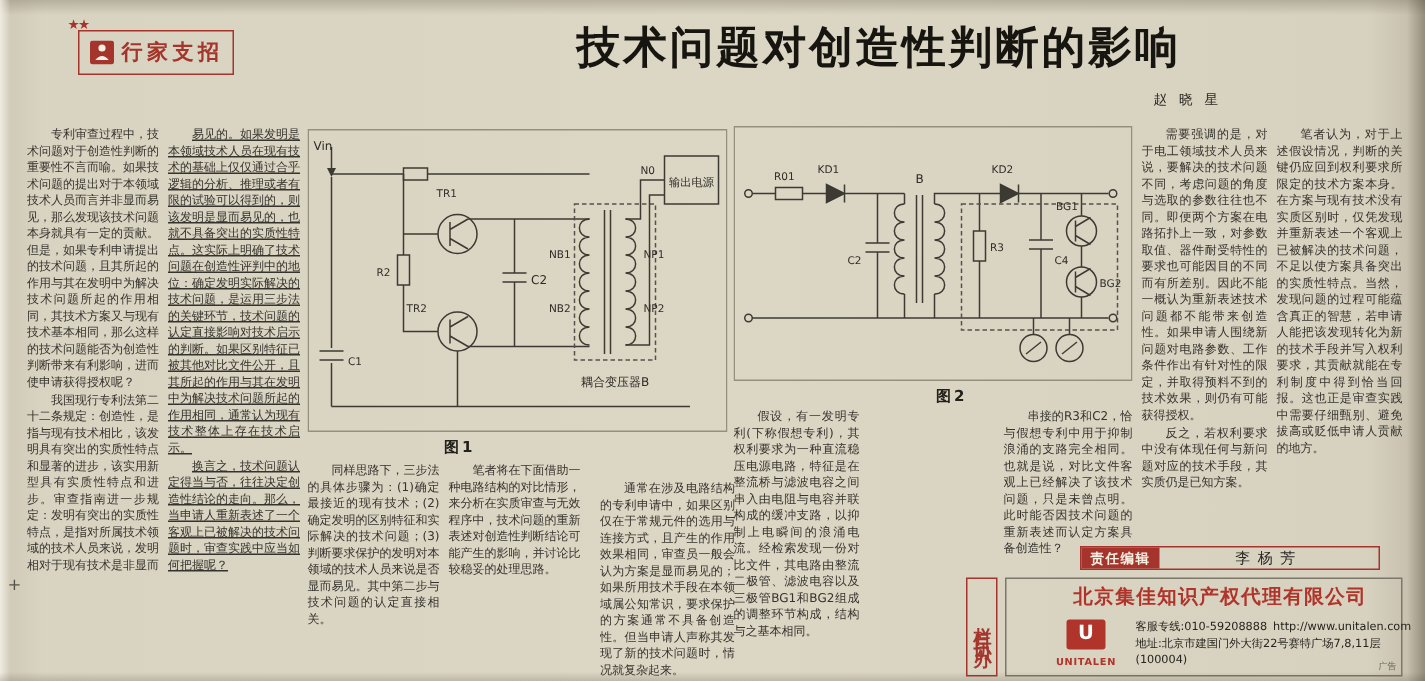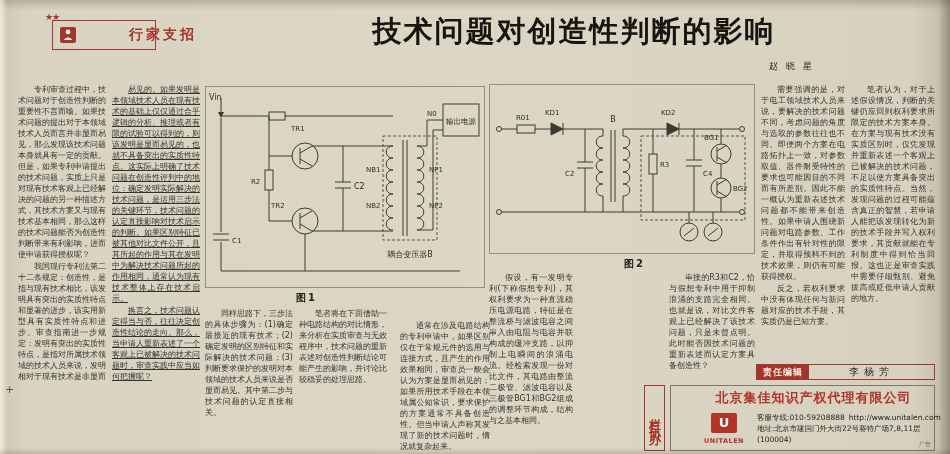--- a/index.html
+++ b/index.html
@@ -14,21 +14,21 @@
           background: linear-gradient(270deg, rgba(40,35,20,.30), rgba(40,35,20,0)); }
   .edge-left { position:absolute; top:0; bottom:0; left:0; width:7px;
           background: linear-gradient(90deg, rgba(250,248,240,.75), rgba(250,248,240,0)); }
   .edge-bottom { position:absolute; left:0; bottom:0; right:0; height:6px;
           background: linear-gradient(0deg, rgba(60,50,30,.18), rgba(60,50,30,0)); }
   .abs { position: absolute; }
   .title { font-weight: bold; font-size: 29px; letter-spacing: 2px; color: #17150f; text-align: center; white-space: nowrap; }
   .author { font-size: 9px; letter-spacing: 8px; color: #2c2a24; text-align: right; }
   .badge { border: 1px solid #a5352c; display: flex; align-items: center; gap: 5px; padding: 2px 7px; }
   .badge-stars { position: absolute; top: -9px; left: -8px; color: #a5352c; font-size: 9px; letter-spacing: -1px; }
-  .badge-text { color: #a5352c; font-weight: bold; font-size: 14px; letter-spacing: 3px; white-space: nowrap; margin-left: 48px; }
+  .badge-text { color: #a5352c; font-weight: bold; font-size: 14px; letter-spacing: 3px; white-space: nowrap; }
   .col { font-size: 8px; line-height: 11px; color: #35332d; text-align: justify; overflow: hidden; }
   .col p { text-indent: 2em; margin: 0 0 1px 0; }
   .fig-caption { font-size: 10px; font-weight: bold; color: #23211b; letter-spacing: 2px; }
   .editor { border: 1px solid #a5352c; display: flex; align-items: stretch; }
   .editor-label { background: #a5352c; color: #f6f0e3; font-size: 9px; font-weight: bold;
                   display: flex; align-items: center; padding: 0 6px; letter-spacing: 1px; white-space: nowrap; }
   .editor-name { flex: 1; display: flex; align-items: center; justify-content: center;
                  font-size: 10px; letter-spacing: 5px; color: #2a2822; }
   .sponsor { border: 1px solid #a5352c; color: #a5352c; font-weight: bold; font-size: 12px;
              writing-mode: vertical-rl; text-orientation: upright; display: flex;
@@ -57,25 +57,25 @@
     <span style="display:inline-flex;">
       <svg width="16" height="16" viewBox="0 0 16 16">
         <rect x="0" y="0" width="16" height="16" rx="2" fill="#a5352c"></rect>
         <circle cx="8" cy="5" r="2.4" fill="#f5efe2"></circle>
         <path d="M3.5,13 Q8,7.5 12.5,13 Z" fill="#f5efe2"></path>
       </svg>
     </span>
     <span class="badge-text">行家支招</span>
   </div>
 
-  <div class="abs title" style="left:324px; top:12px; width:500px;text-align:center;">技术问题对创造性判断的影响</div>
+  <div class="abs title" style="left:336px; top:12px; width:500px;text-align:center;">技术问题对创造性判断的影响</div>
   <div class="abs author" style="left:320px; top:60px; width:500px;">赵晓星</div>
 
   <div class="abs col" style="left:18px; top:84px; width:88px; height:366px;">
-    <p>专利审查过程中，技术问题对于创造性判断的重要性不言而喻。如果技术问题的提出对于本领域技术人员而言并非显而易见，那么发现该技术问题本身就具有一定的贡献。但是，如果专利申请提出的技术问题，实质上只是对现有技术客观上已经解决的问题的另一种描述方式，其技术方案又与现有技术基本相同，那么这样的技术问题能否为创造性判断带来有利影响，进而使申请获得授权呢？</p>
+    <p>专利审查过程中，技术问题对于创造性判断的重要性不言而喻。如果技术问题的提出对于本领域技术人员而言并非显而易见，那么发现该技术问题本身就具有一定的贡献。但是，如果专利申请提出的技术问题，且其所起的作用与其在发明中为解决技术问题所起的作用相同，其技术方案又与现有技术基本相同，那么这样的技术问题能否为创造性判断带来有利影响，进而使申请获得授权呢？</p>
     <p>我国现行专利法第二十二条规定：创造性，是指与现有技术相比，该发明具有突出的实质性特点和显著的进步，该实用新型具有实质性特点和进步。审查指南进一步规定：发明有突出的实质性特点，是指对所属技术领域的技术人员来说，发明相对于现有技术是非显而</p>
   </div>
   <div class="abs col" style="left:112px; top:84px; width:88px; height:366px;text-decoration:underline;">
     <p>易见的。如果发明是本领域技术人员在现有技术的基础上仅仅通过合乎逻辑的分析、推理或者有限的试验可以得到的，则该发明是显而易见的，也就不具备突出的实质性特点。这实际上明确了技术问题在创造性评判中的地位：确定发明实际解决的技术问题，是运用三步法的关键环节，技术问题的认定直接影响对技术启示的判断。如果区别特征已被其他对比文件公开，且其所起的作用与其在发明中为解决技术问题所起的作用相同，通常认为现有技术整体上存在技术启示。</p>
     <p>换言之，技术问题认定得当与否，往往决定创造性结论的走向。那么，当申请人重新表述了一个客观上已被解决的技术问题时，审查实践中应当如何把握呢？</p>
   </div>
 
   <div class="abs" style="left:205px; top:86px; width:280px; height:202px;">
     <svg width="280" height="202" viewBox="0 0 280 202">
       <g stroke="#3c3a33" fill="none" stroke-width="1">
@@ -187,21 +187,21 @@
     <p>串接的R3和C2，恰与假想专利中用于抑制浪涌的支路完全相同。也就是说，对比文件客观上已经解决了该技术问题，只是未曾点明。此时能否因技术问题的重新表述而认定方案具备创造性？</p>
   </div>
   <div class="abs col" style="left:761px; top:84px; width:84px; height:276px;">
     <p>需要强调的是，对于电工领域技术人员来说，要解决的技术问题不同，考虑问题的角度与选取的参数往往也不同。即便两个方案在电路拓扑上一致，对参数取值、器件耐受特性的要求也可能因目的不同而有所差别。因此不能一概认为重新表述技术问题都不能带来创造性。如果申请人围绕新问题对电路参数、工作条件作出有针对性的限定，并取得预料不到的技术效果，则仍有可能获得授权。</p>
     <p>反之，若权利要求中没有体现任何与新问题对应的技术手段，其实质仍是已知方案。</p>
   </div>
   <div class="abs col" style="left:851px; top:84px; width:84px; height:276px;">
     <p>笔者认为，对于上述假设情况，判断的关键仍应回到权利要求所限定的技术方案本身。在方案与现有技术没有实质区别时，仅凭发现并重新表述一个客观上已被解决的技术问题，不足以使方案具备突出的实质性特点。当然，发现问题的过程可能蕴含真正的智慧，若申请人能把该发现转化为新的技术手段并写入权利要求，其贡献就能在专利制度中得到恰当回报。这也正是审查实践中需要仔细甄别、避免拔高或贬低申请人贡献的地方。</p>
   </div>
 
-  <div class="abs editor" style="left:756px; top:364px; width:179px; height:16px;">
+  <div class="abs editor" style="left:720px; top:364px; width:200px; height:16px;">
     <span class="editor-label">责任编辑</span>
     <span class="editor-name">李杨芳</span>
   </div>
 
   <div class="abs sponsor" style="left:644px; top:385px; width:21px; height:66px;">栏目协办</div>
 
   <div class="abs company" style="left:670px; top:385px; width:265px; height:66px;padding-left:27px;">
     <div class="company-name">北京集佳知识产权代理有限公司</div>
     <div class="company-body">
       <div class="logo">

